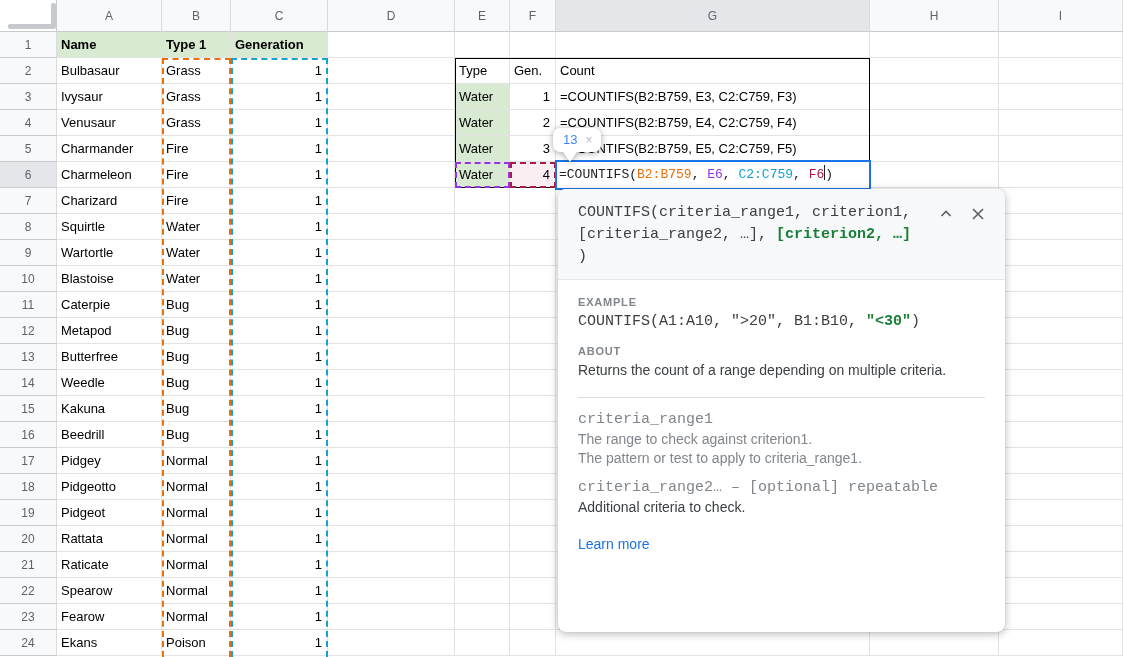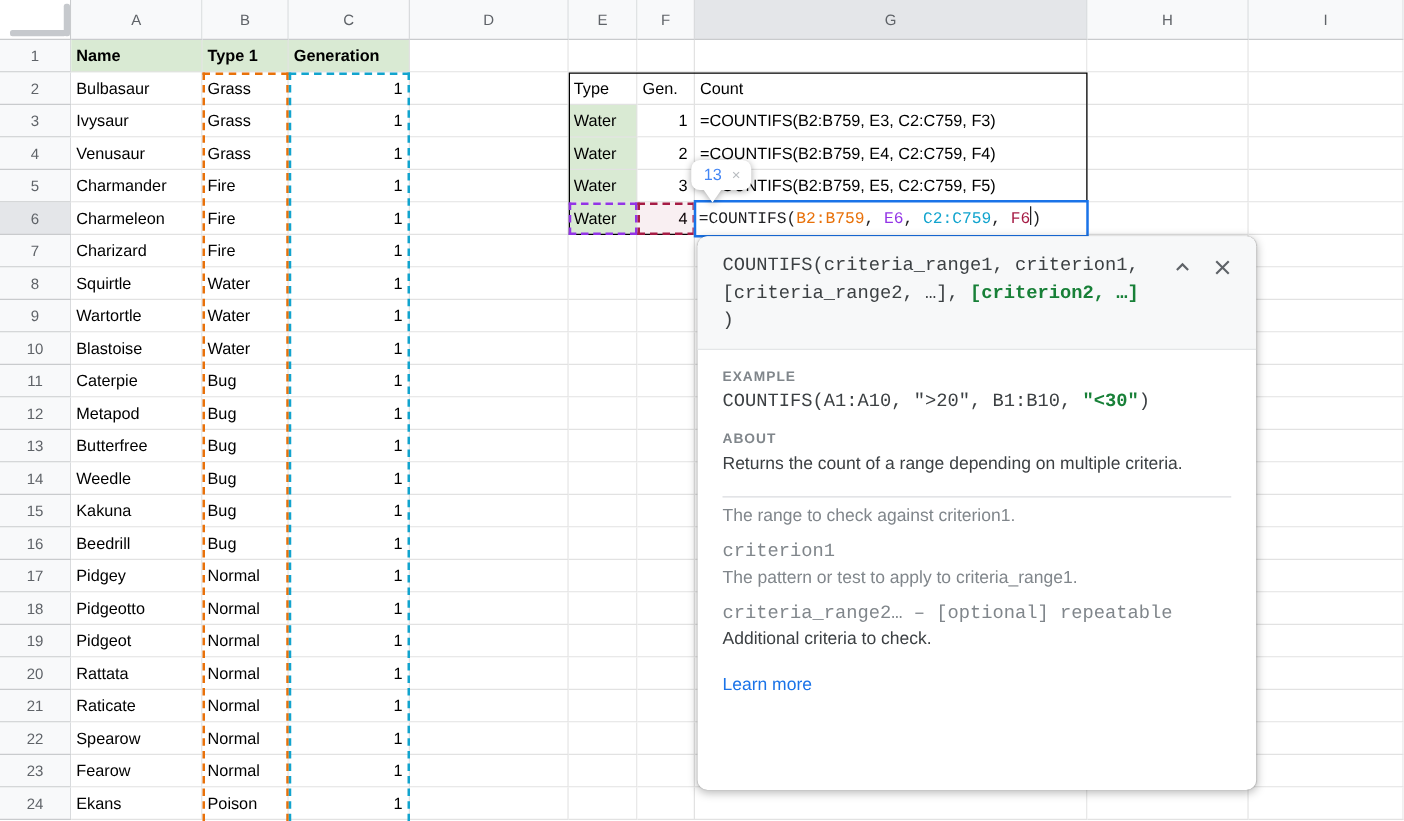--- a/index.html
+++ b/index.html
@@ -441,22 +441,22 @@
         </span>
       </div>
     </div>
     <div class="pb">
       <div class="plabel">EXAMPLE</div>
       <div class="mono-dark" id="example"><span>COUNTIFS(A1:A10, "&gt;20", B1:B10, </span><span class="hl-green">"&lt;30"</span><span>)</span></div>
       <div class="plabel mt">ABOUT</div>
       <div class="about-text">Returns the count of a range depending on multiple criteria.</div>
       <hr>
       <div id="params">
+          <div class="pname">criteria_range1</div>
           <div class="pdesc">The range to check against criterion1.</div>
-          <div class="pname">criterion1</div>
           <div class="pdesc">The pattern or test to apply to criteria_range1.</div>
           <div class="pname">criteria_range2… – [optional] repeatable</div>
           <div class="pdesc active">Additional criteria to check.</div>
         </div>
       <a id="learnmore" style="color: rgb(26, 115, 232);">Learn more</a>
     </div>
   </div>
 </div>
 
 </body></html>

